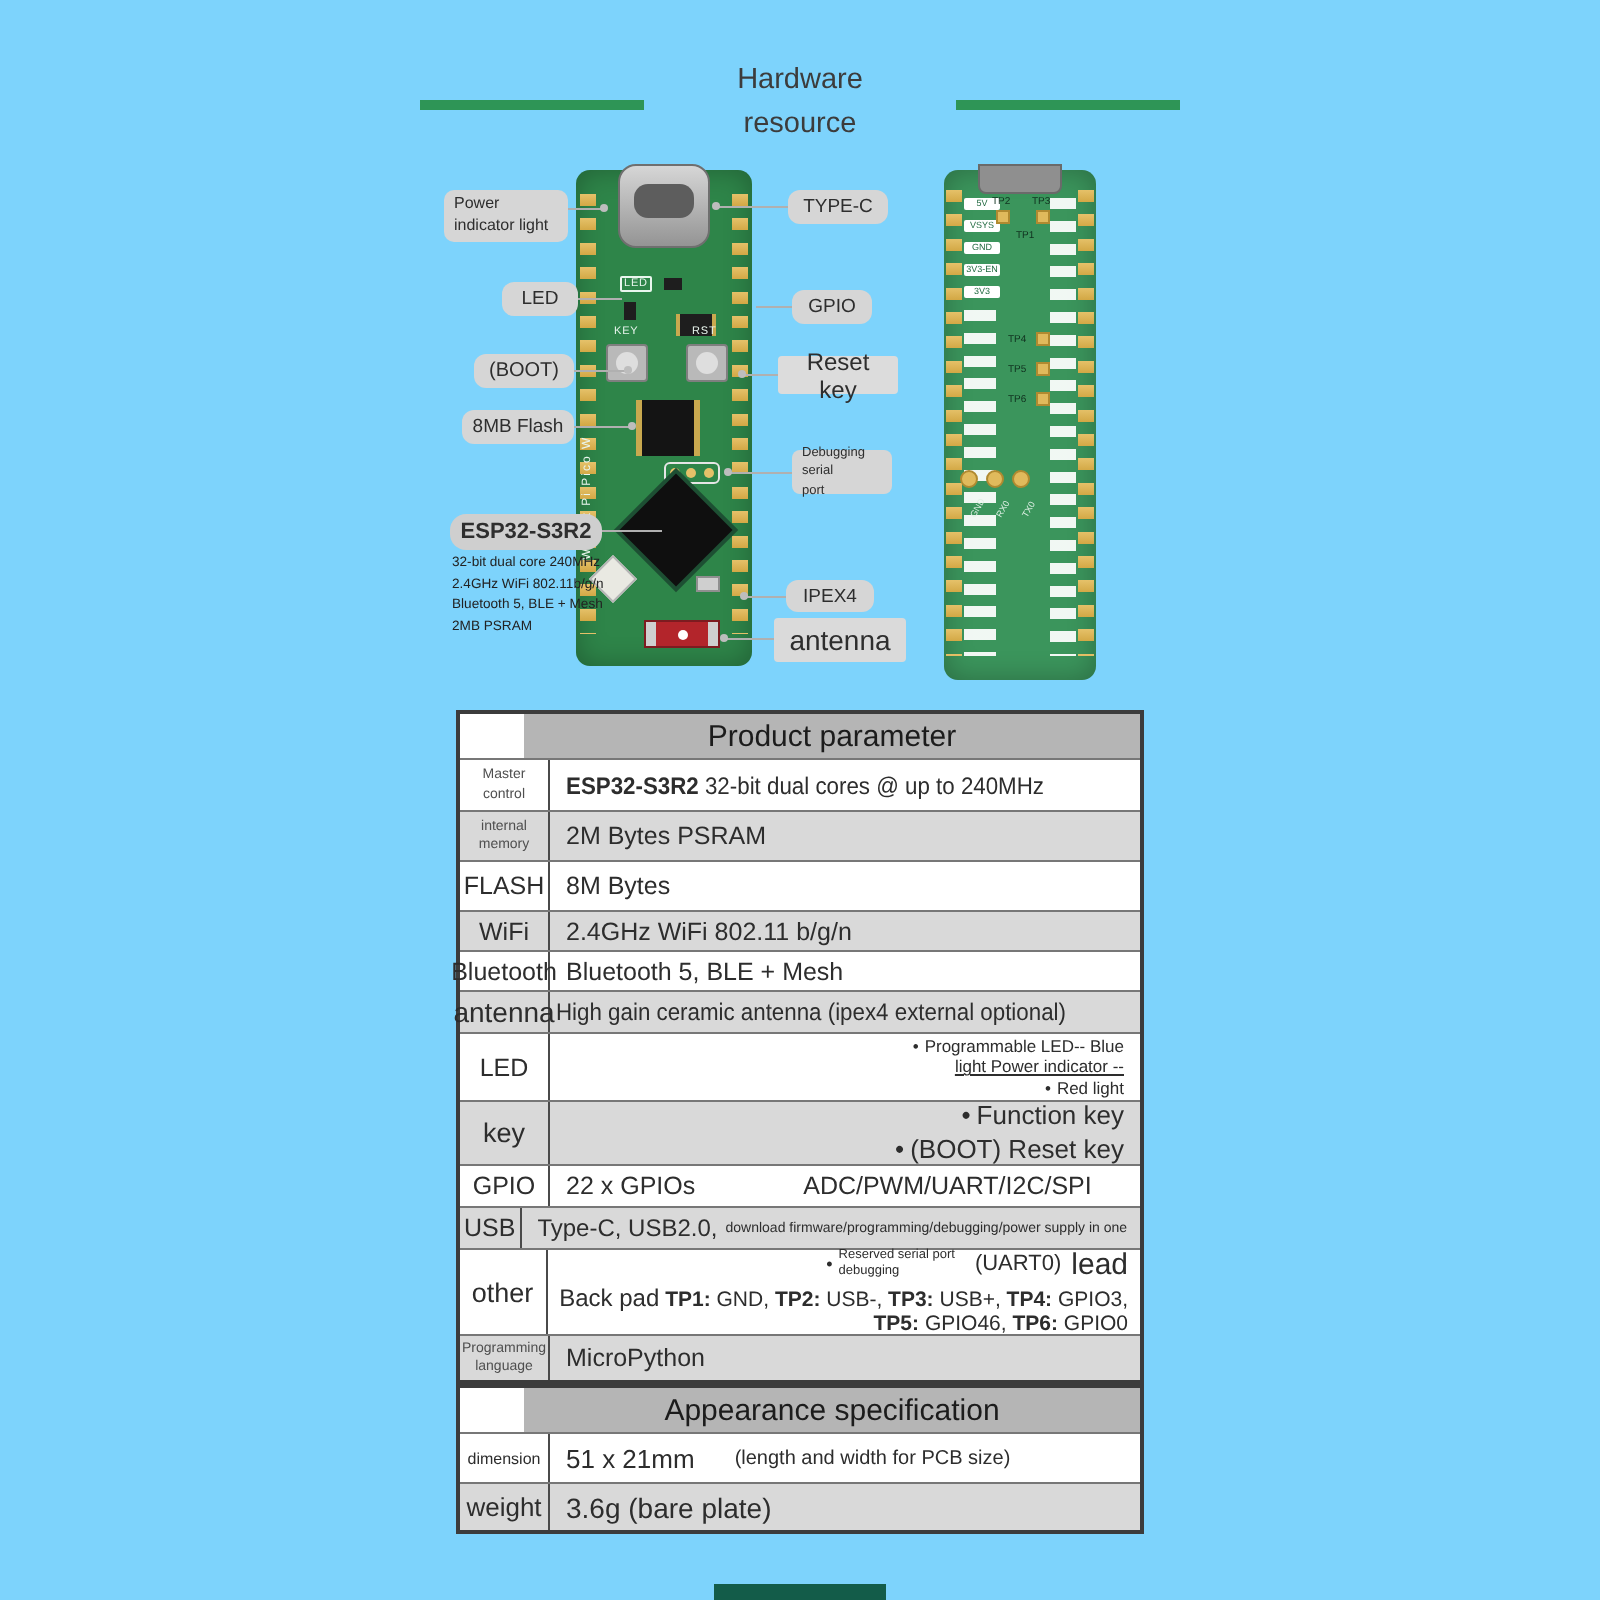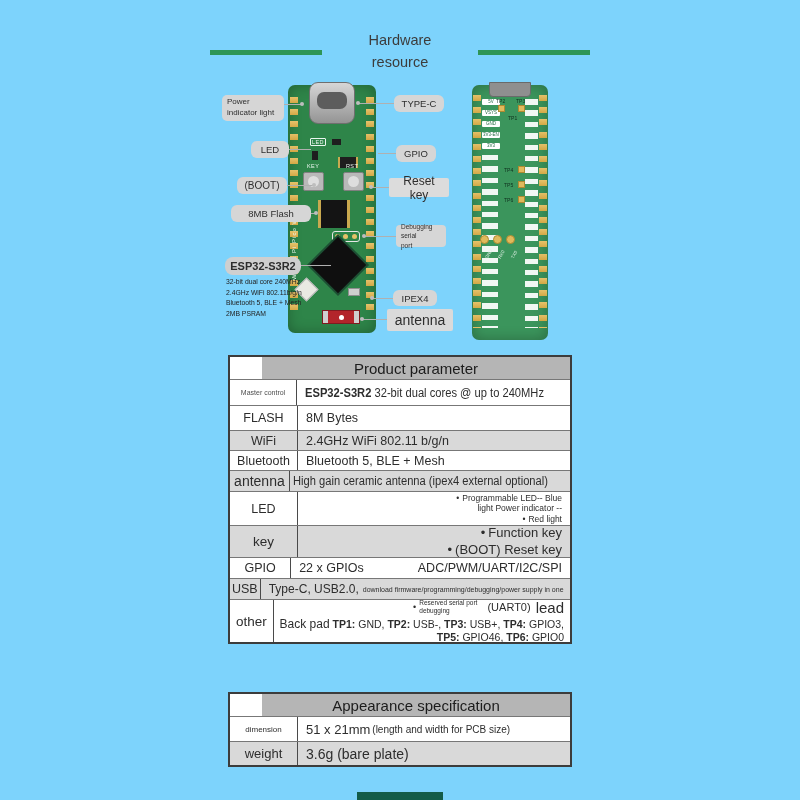--- a/index.html
+++ b/index.html
@@ -42,21 +42,21 @@
   
   .pill{position:absolute;background:#d6d6d6;color:#2e2e2e;border-radius:6px;display:flex;align-items:center;justify-content:center;text-align:center;box-sizing:border-box;padding:1px 5px;}
   .cline{position:absolute;height:1px;background:#b0b0b0;}
   .cdot{position:absolute;width:4px;height:4px;border-radius:50%;background:#bdbdbd;}
   .esp-specs{position:absolute;left:226px;top:277px;width:84px;font-size:6.8px;line-height:1.55;color:#222;}
 
   
   .spec-table{position:absolute;left:228px;width:344px;border:2px solid #3c3c3c;background:#fff;box-sizing:border-box;}
   .thead{background:#b5b5b5;display:flex;align-items:center;justify-content:center;font-size:15px;color:#1c1c1c;height:22px;margin-left:32px;}
   .trow{display:flex;border-top:1px solid #777;}
-  .tlabel{width:68px;border-right:1px solid #4a4a4a;display:flex;align-items:center;justify-content:center;text-align:center;padding:1px 2px;box-sizing:border-box;font-size:12.5px;}
+  .tlabel{width:45px;border-right:1px solid #4a4a4a;display:flex;align-items:center;justify-content:center;text-align:center;padding:1px 2px;box-sizing:border-box;font-size:12.5px;}
   .tval{flex:1;display:flex;align-items:center;padding:1px 8px;box-sizing:border-box;font-size:12.5px;white-space:nowrap;}
   .tval.col{flex-direction:column;align-items:flex-end;justify-content:center;}
   .gray{background:#d9d9d9;}
   .lab-sm{font-size:7px;color:#4f4f4f;line-height:1.3;}
   .bullet::before{content:"\2022";margin-right:3px;}
   .ledline{font-size:8.5px;line-height:1.25;}
   .keyline{font-size:13px;line-height:1.25;}
   .note-sm{font-size:7px;margin-left:4px;color:#2d2d2d;}
   .squeeze{transform:scaleX(.93);transform-origin:left center;}
 
@@ -155,21 +155,21 @@
   <div class="cline" style="left:364px;top:236px;width:32px;"></div>
   <div class="cdot" style="left:362px;top:234px;"></div>
   <div class="cline" style="left:372px;top:298px;width:21px;"></div>
   <div class="cdot" style="left:370px;top:296px;"></div>
   <div class="cline" style="left:362px;top:319px;width:25px;"></div>
   <div class="cdot" style="left:360px;top:317px;"></div>
 
   <div class="pill" style="left:222px;top:95px;width:62px;height:26px;font-size:8px;border-radius:5px;justify-content:flex-start;text-align:left;line-height:1.35;">Power indicator light</div>
   <div class="pill" style="left:251px;top:141px;width:38px;height:17px;font-size:9.5px;">LED</div>
   <div class="pill" style="left:237px;top:177px;width:50px;height:17px;font-size:10px;">(BOOT)</div>
-  <div class="pill" style="left:231px;top:205px;width:80px;height:17px;font-size:9.5px;">8MB Flash</div>
+  <div class="pill" style="left:231px;top:205px;width:56px;height:17px;font-size:9.5px;">8MB Flash</div>
   <div class="pill" style="left:225px;top:257px;width:76px;height:18px;font-size:11px;font-weight:bold;border-radius:8px;background:#cfcfcf;">ESP32-S3R2</div>
   <div class="esp-specs">
     <div>32-bit dual core 240MHz</div>
     <div>2.4GHz WiFi 802.11b/g/n</div>
     <div>Bluetooth 5, BLE + Mesh</div>
     <div>2MB PSRAM</div>
   </div>
 
   <div class="pill" style="left:394px;top:95px;width:50px;height:17px;font-size:9.5px;">TYPE-C</div>
   <div class="pill" style="left:396px;top:145px;width:40px;height:17px;font-size:9.5px;">GPIO</div>
@@ -184,20 +184,24 @@
   <div class="spec-table" style="top:355px;">
     <div class="thead">Product parameter</div>
 
     <div class="trow" style="height:25px;">
       <div class="tlabel lab-sm">Master control</div>
       <div class="tval">
           <span class="squeeze" style="font-size:12px;"><b>ESP32-S3R2</b><span> 32-bit dual cores @ up to 240MHz</span></span>
         </div>
     </div>
 
+    <div class="trow gray" style="height:24px;">
+      <div class="tlabel lab-sm">internal memory</div>
+      <div class="tval">2M Bytes PSRAM</div>
+    </div>
 
     <div class="trow" style="height:24px;">
       <div class="tlabel">FLASH</div>
       <div class="tval">8M Bytes</div>
     </div>
 
     <div class="trow gray" style="height:19px;">
       <div class="tlabel">WiFi</div>
       <div class="tval">2.4GHz WiFi 802.11 b/g/n</div>
     </div>
@@ -211,21 +215,21 @@
       <div class="tlabel" style="font-size:14px;">antenna</div>
       <div class="tval" style="padding:1px 3px;">
           <span class="squeeze" style="font-size:12px;">High gain ceramic antenna (ipex4 external optional)</span>
         </div>
     </div>
 
     <div class="trow" style="height:33px;">
       <div class="tlabel">LED</div>
       <div class="tval col">
         <div class="ledline bullet">Programmable LED-- Blue</div>
-        <div class="ledline" style="margin-left:12px;">light Power indicator --</div>
+        <div class="ledline" style="margin-left:12px;text-decoration:underline;">light Power indicator --</div>
         <div class="ledline bullet">Red light</div>
       </div>
     </div>
 
     <div class="trow gray" style="height:31px;">
       <div class="tlabel" style="font-size:13.5px;">key</div>
       <div class="tval col">
         <div class="keyline bullet">Function key</div>
         <div class="keyline bullet">(BOOT) Reset key</div>
       </div>
@@ -262,29 +266,33 @@
         <div style="font-size:10.5px;margin-top:2px;">
           <span style="font-size:12px;">Back pad</span>
           <b>TP1:</b><span> GND, </span><b>TP2:</b><span> USB-, </span><b>TP3:</b><span> USB+, </span><b>TP4:</b><span> GPIO3,</span>
         </div>
         <div style="font-size:10.5px;margin-left:70px;">
           <b>TP5:</b><span> GPIO46, </span><b>TP6:</b><span> GPIO0</span>
         </div>
       </div>
     </div>
 
+    <div class="trow gray" style="height:22px;">
+      <div class="tlabel lab-sm">Programming language</div>
+      <div class="tval">MicroPython</div>
+    </div>
   </div>
 
   <div class="spec-table" style="top:692px;">
     <div class="thead">Appearance specification</div>
     <div class="trow" style="height:24px;">
       <div class="tlabel" style="font-size:8px;">dimension</div>
       <div class="tval">
           <span style="font-size:13px;">51 x 21mm</span>
-          <span style="font-size:10px;margin-left:2px;">(length and width for PCB size)</span>
+          <span style="font-size:10px;margin-left:20px;">(length and width for PCB size)</span>
         </div>
     </div>
     <div class="trow gray" style="height:23px;">
       <div class="tlabel" style="font-size:13px;">weight</div>
       <div class="tval" style="font-size:14px;">3.6g (bare plate)</div>
     </div>
   </div>
 
   <div class="bottom-bar"></div>
 

